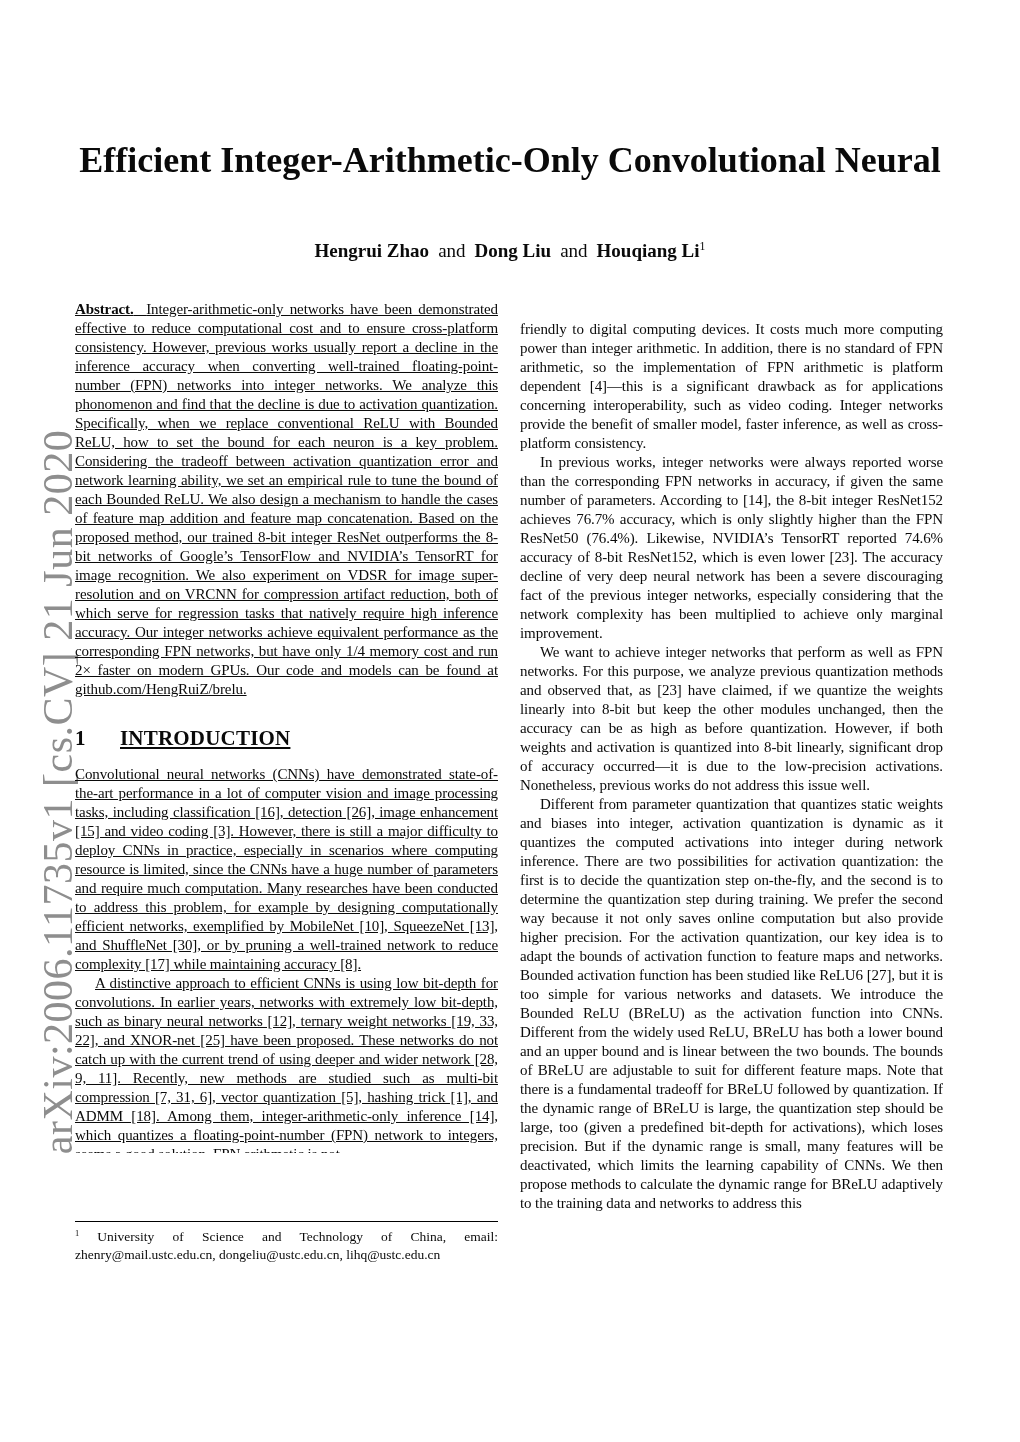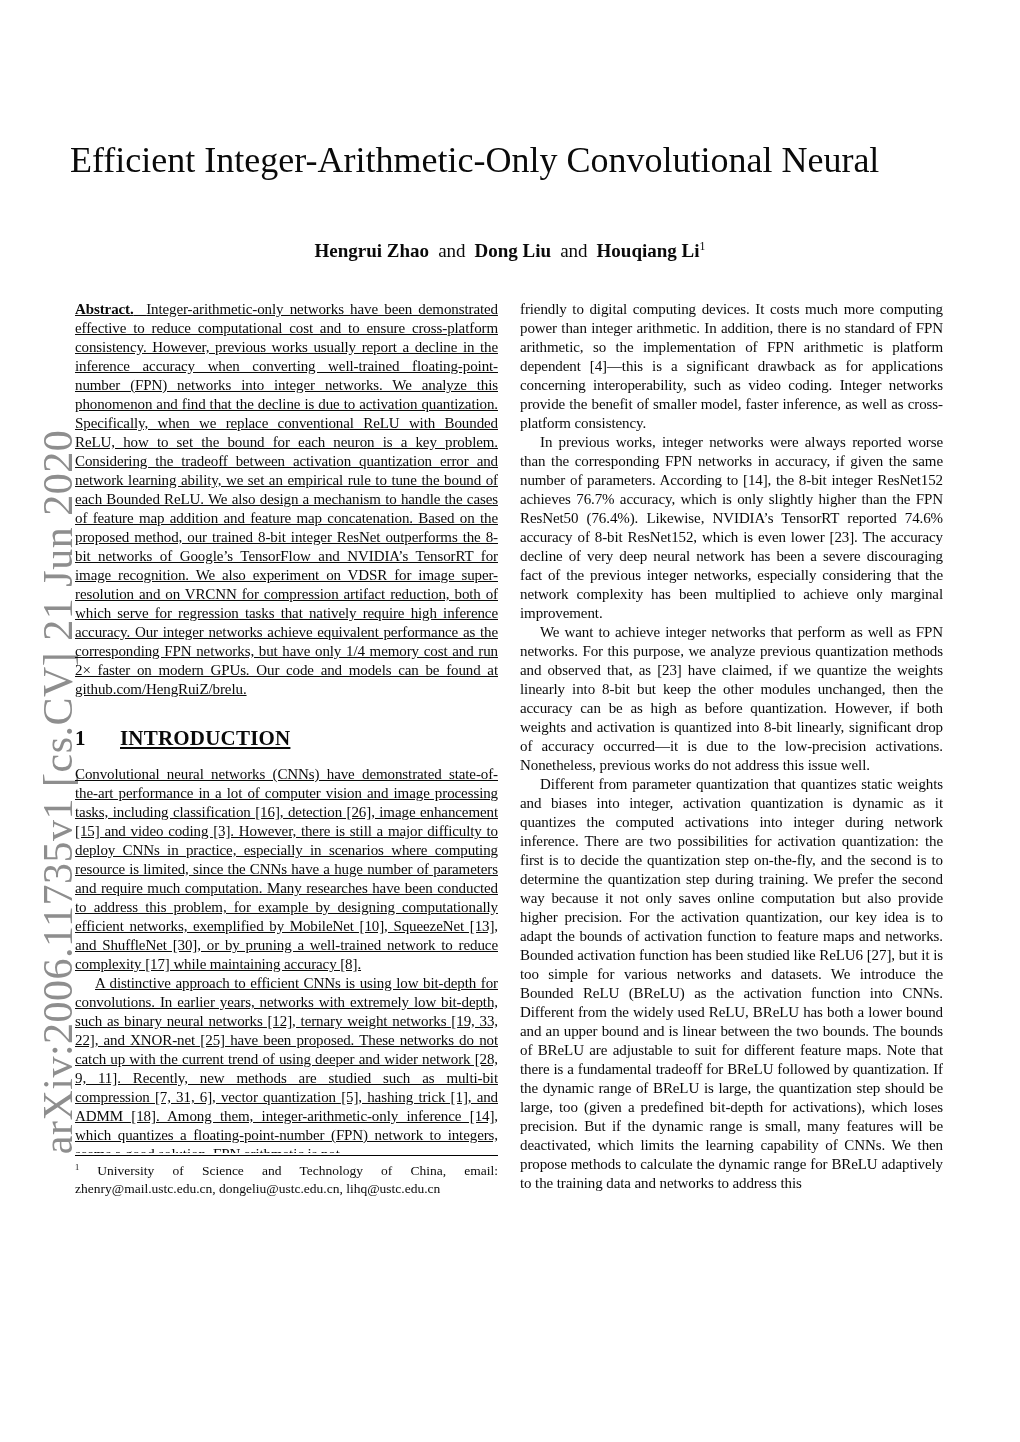--- a/index.html
+++ b/index.html
@@ -26,21 +26,22 @@
     color: #8e8e8e;
     letter-spacing: 0.5px;
   }
 
   
   .title {
     position: absolute;
     top: 138px;
     left: 70px;
     width: 880px;
-    font-weight: normal;
+    text-align: center;
+    font-weight: bold;
     font-size: 36px;
     line-height: 44px;
   }
   .title .t-line { display: block; }
   .authors {
     position: absolute;
     top: 240px;
     left: 0;
     width: 1020px;
     text-align: center;
@@ -54,21 +55,21 @@
   .columns {
     position: absolute;
     top: 300px;
     left: 75px;
     width: 868px;
     display: flex;
     gap: 22px;
   }
   .col { width: 423px; }
   .col-left  { height: 853px; overflow: hidden; text-decoration: underline; }
-  .col-right { height: 892px; overflow: hidden; }
+  .col-right { height: 892px; overflow: hidden; margin-top: 20px; }
 
   p.body {
     font-size: 15px;
     line-height: 19px;
     text-align: justify;
     letter-spacing: -0.1px;
   }
   p.indent { text-indent: 20px; }
   .abstract-label { font-weight: bold; }
 
@@ -76,21 +77,21 @@
     font-size: 21px;
     font-weight: bold;
     margin: 27px 0 14px 0;
     letter-spacing: 0.2px;
   }
   h2.section .sec-num { display: inline-block; width: 45px; }
 
   
   .footnote {
     position: absolute;
-    top: 1155px;
+    top: 1221px;
     left: 75px;
     width: 423px;
     background: #ffffff;
   }
   .fnrule { border-top: 1.5px solid #000; width: 423px; margin-bottom: 6px; }
   .footnote p {
     font-size: 13.5px;
     line-height: 17.5px;
     text-align: justify;
   }

